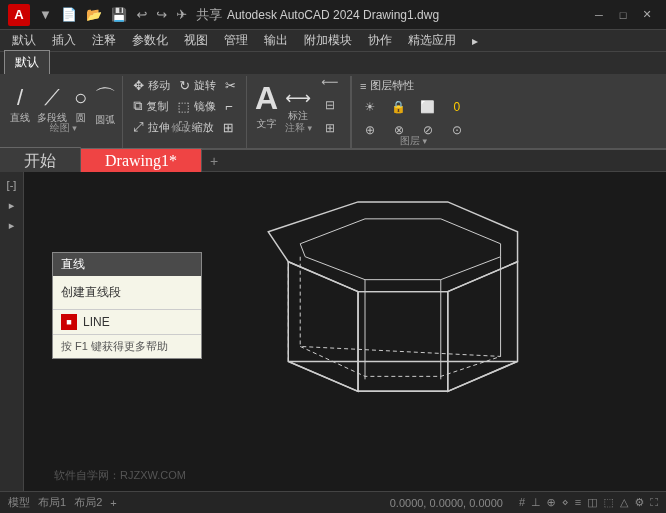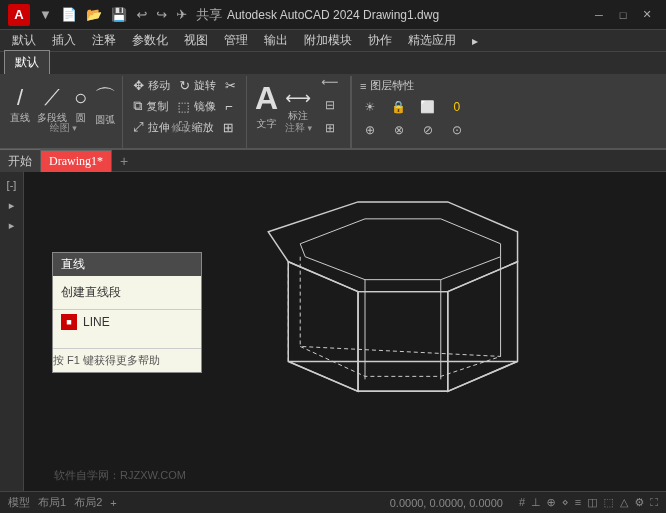--- a/index.html
+++ b/index.html
@@ -139,24 +139,24 @@
     
     #tab-strip {
       height: 22px;
       background: #2d2d2d;
       display: flex;
       align-items: center;
       padding-left: 0;
       border-bottom: 1px solid #444;
     }
     #tab-strip .draw-tab {
-      padding: 3px 8px;
+      padding: 3px 24px;
       background: #3c3c3c;
       color: #ccc;
-      font-size: 12px;
+      font-size: 16px;
       cursor: pointer;
       border-right: 1px solid #555;
       border-top: 1px solid #666;
     }
     #tab-strip .draw-tab.active {
       background: #ef4444;
       color: #fff;
       font-family: Liberation Serif, serif;
     }
     #tab-strip .plus-btn {
@@ -240,25 +240,24 @@
       height: 16px;
       background: #cc0000;
       display: flex;
       align-items: center;
       justify-content: center;
       color: white;
       font-size: 9px;
       font-weight: bold;
     }
     #context-box .ctx-footer {
-      padding: 4px 0;
+      padding: 4px 8px;
       color: #555;
       font-size: 11px;
       border-top: 1px solid #ccc;
-      margin-top: 14px;
     }
 
     
     #drawing-svg {
       position: absolute;
       left: 24px;
       right: 0;
       top: 0;
       bottom: 0;
     }
@@ -521,20 +520,21 @@
           <div class="sm-btn">⬜</div>
           <div class="sm-btn" style="color:#ffcc00;">0</div>
         </div>
         <div class="row-btns">
           <div class="sm-btn">⊕</div>
           <div class="sm-btn">⊗</div>
           <div class="sm-btn">⊘</div>
           <div class="sm-btn">⊙</div>
         </div>
       </div>
+      <div class="sec-label sec-label-arrow">图层</div>
     </div>
 
   </div>
 </div>
 
 <div id="tab-strip">
   <div class="draw-tab">开始</div>
   <div class="draw-tab active">Drawing1*</div>
   <div class="plus-btn">+</div>
 </div>

